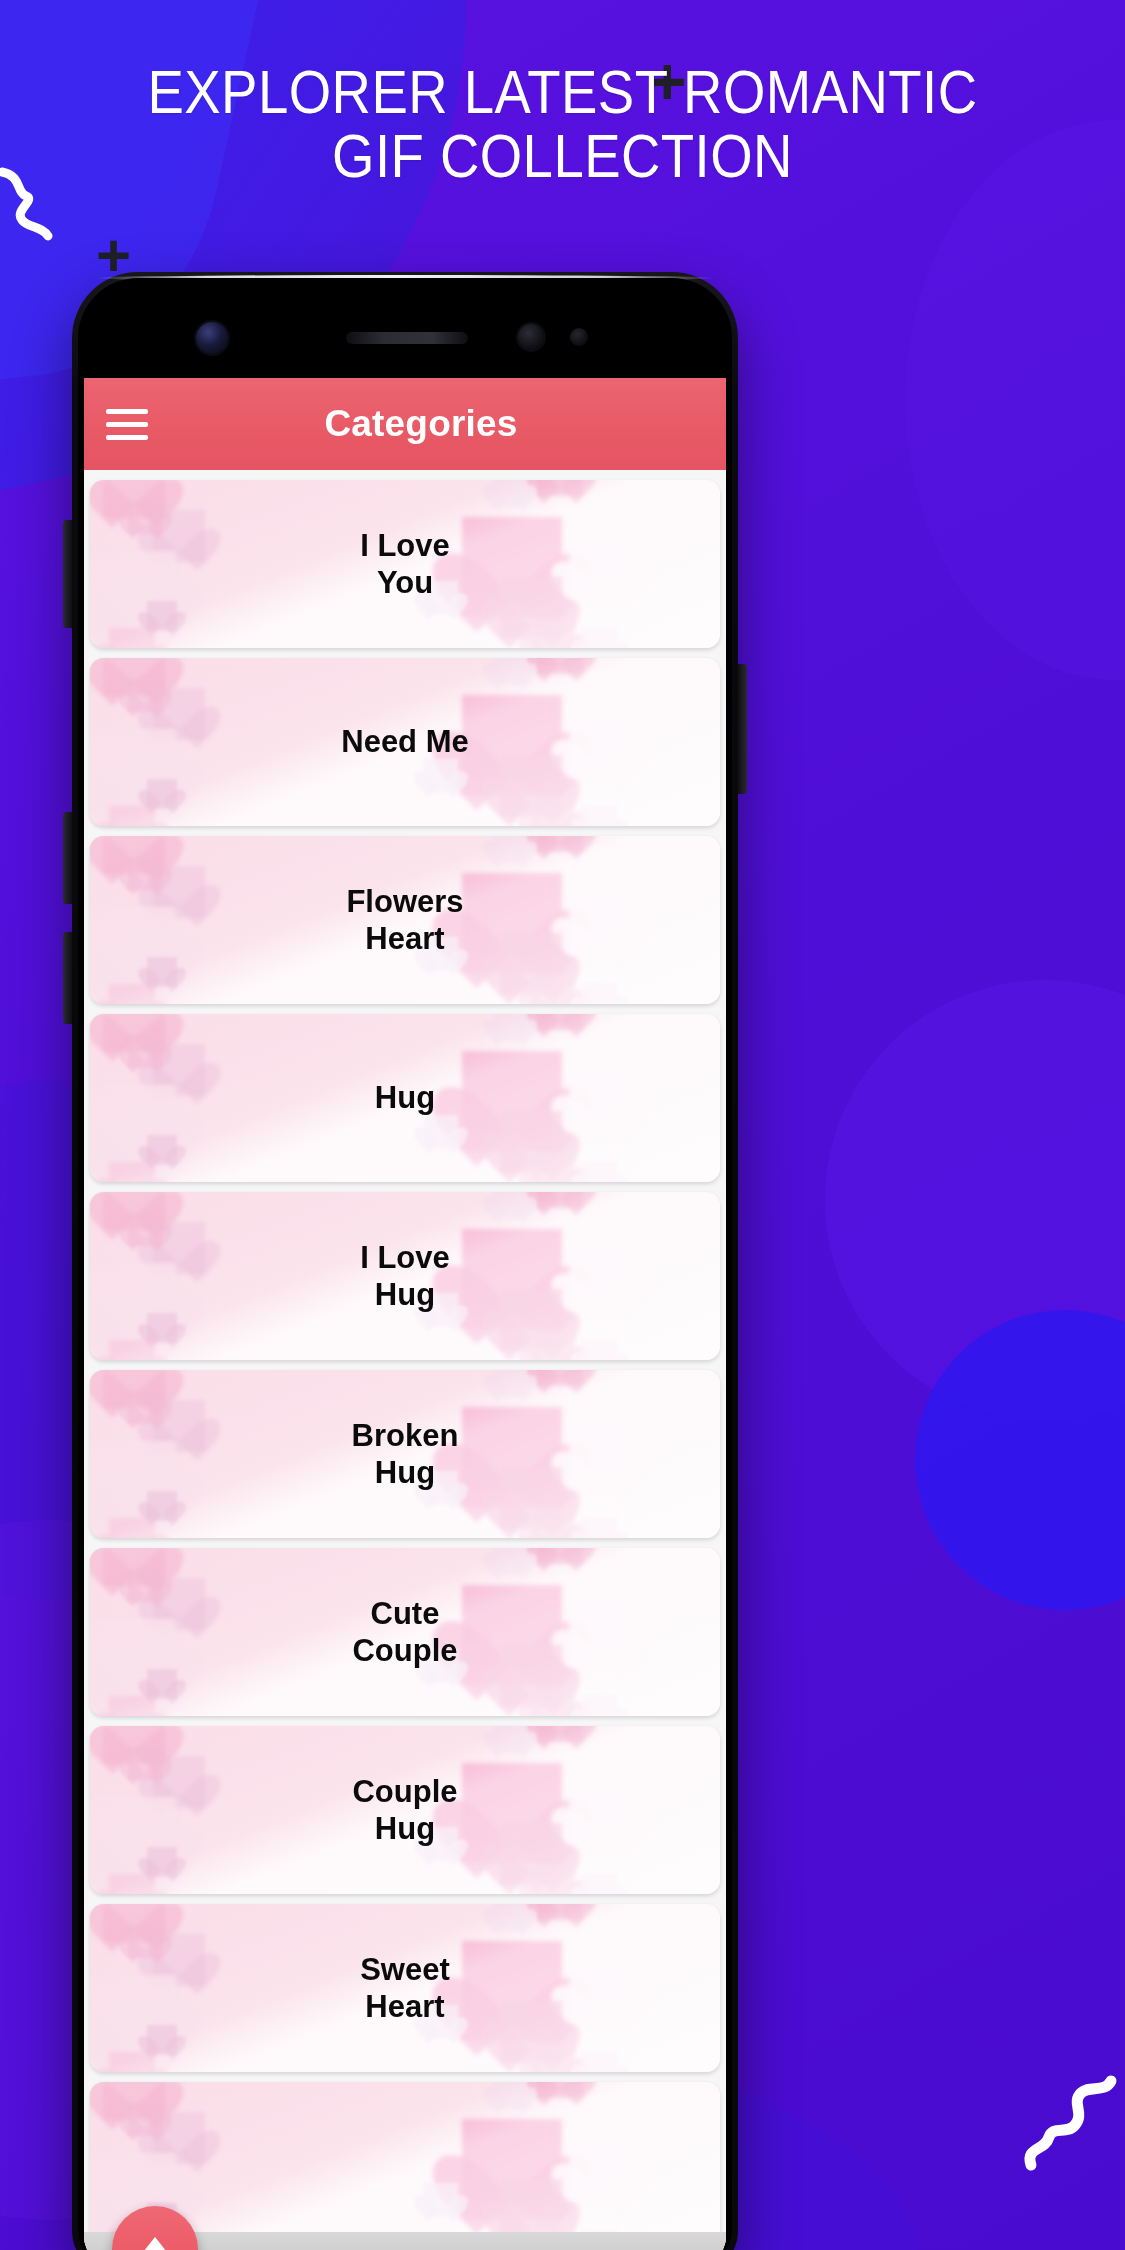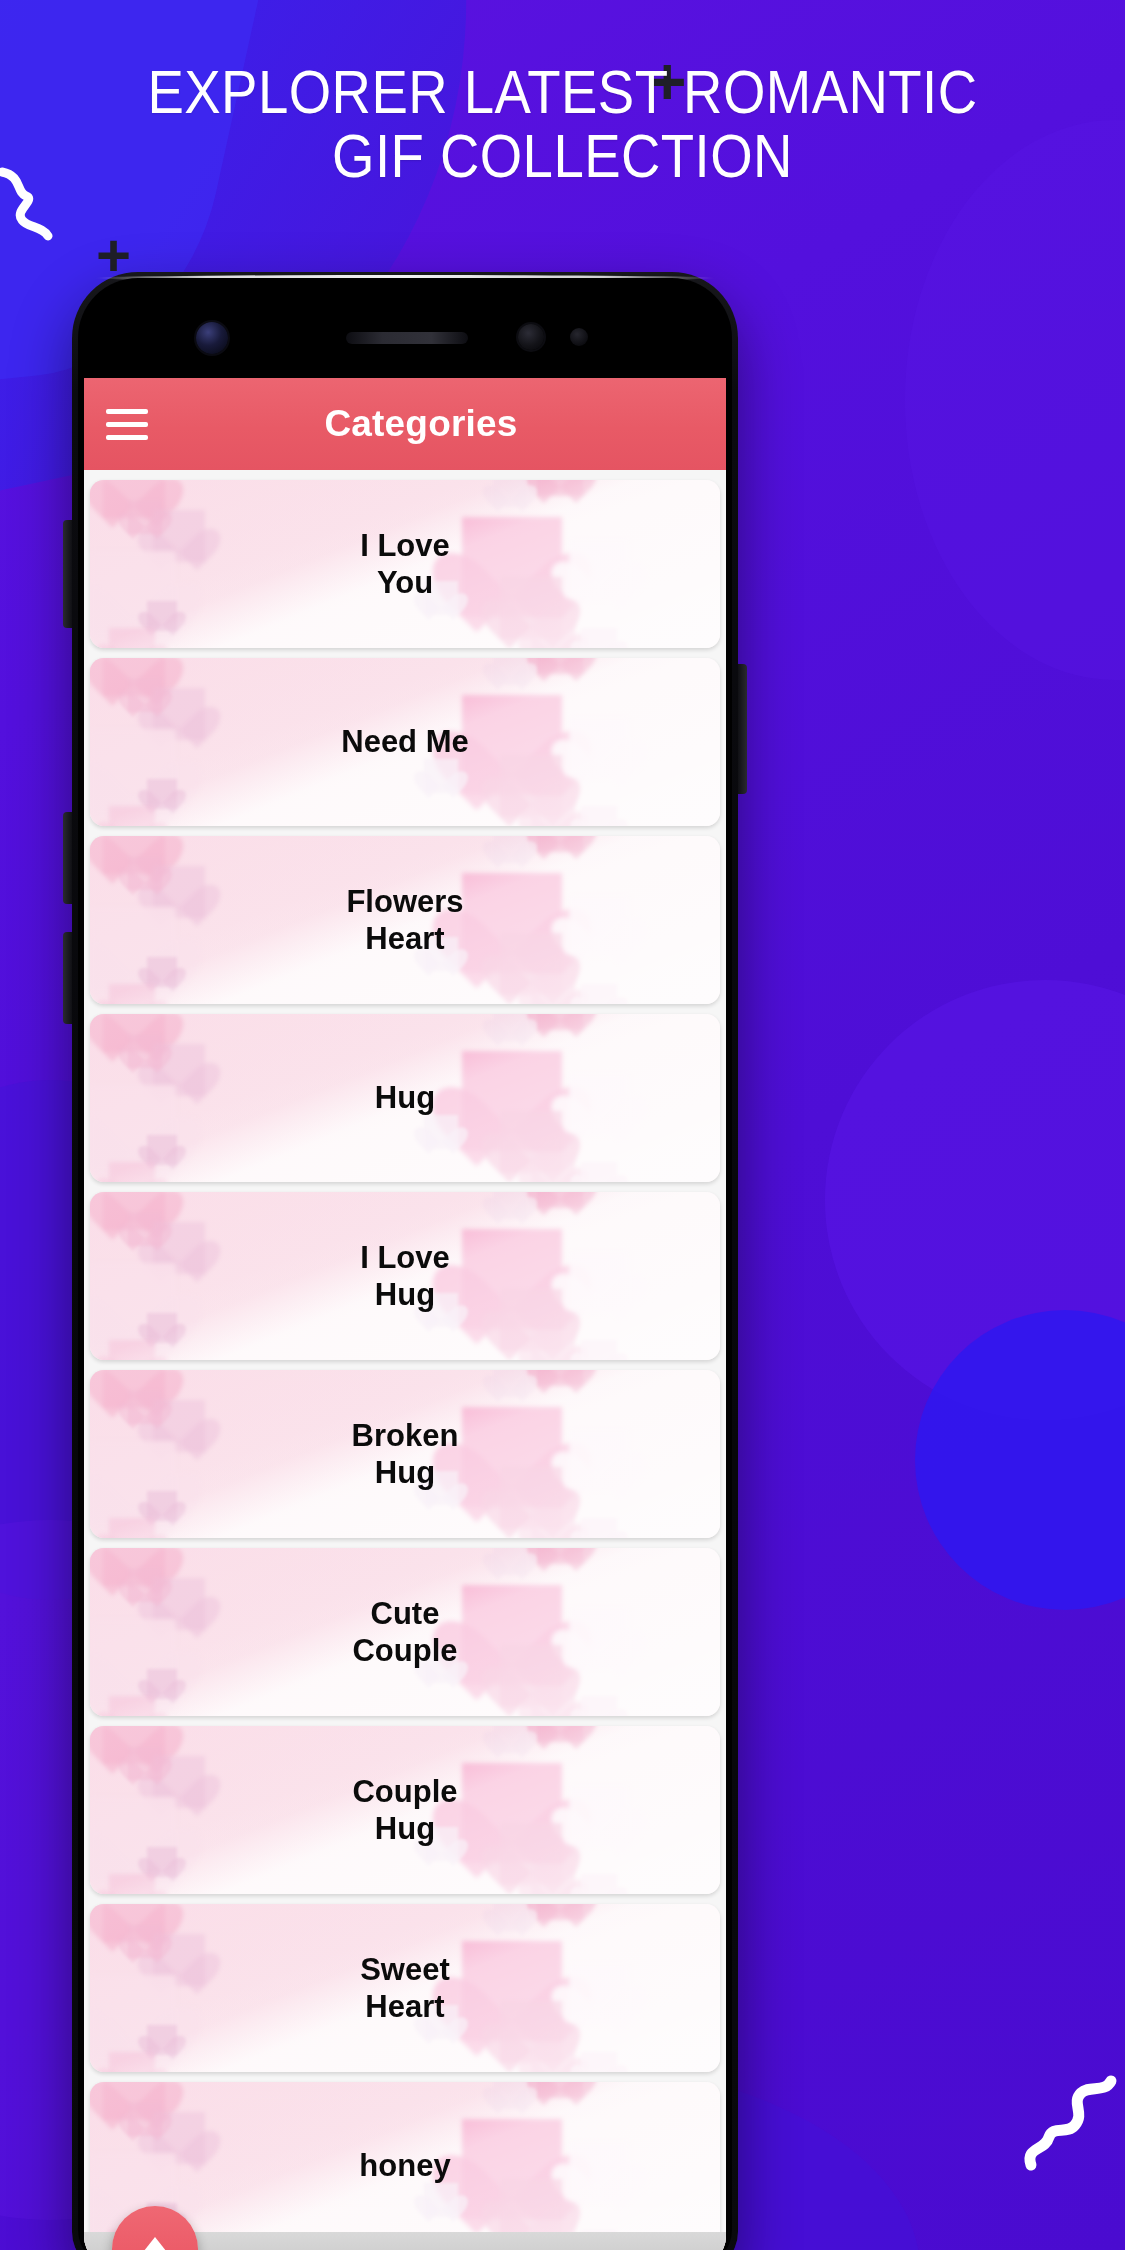--- a/index.html
+++ b/index.html
@@ -459,39 +459,20 @@
               <div class="h" style="left: 59%; top: 22%; width: 100px; height: 100px; background: rgba(244, 138, 186, 0.8); filter: blur(2.6px);"></div>
               <div class="h" style="left: 76%; top: 36%; width: 60px; height: 60px; background: rgba(252, 240, 246, 0.92); filter: blur(2.4px);"></div>
               <div class="h" style="left: 53%; top: 60%; width: 34px; height: 34px; background: rgba(240, 222, 238, 0.7); filter: blur(1.8px);"></div>
               <div class="h" style="left: 65%; top: 58%; width: 62px; height: 62px; background: rgba(238, 150, 190, 0.72); filter: blur(2.2px);"></div>
               <div class="h" style="left: 70%; top: 82%; width: 44px; height: 44px; background: rgba(242, 174, 206, 0.65); filter: blur(2px);"></div>
               <div class="h" style="left: 78%; top: 88%; width: 36px; height: 36px; background: rgba(248, 222, 238, 0.8); filter: blur(1.8px);"></div>
             </div>
             <div class="card-label">Sweet
 Heart</div>
           </div>
-          <div class="card">
-            <div class="hearts">
-              <div class="h" style="left: 2%; top: -14%; width: 62px; height: 62px; background: rgba(240, 150, 185, 0.62); filter: blur(2.2px);"></div>
-              <div class="h" style="left: 10%; top: 18%; width: 52px; height: 52px; background: rgba(228, 180, 214, 0.5); filter: blur(2.2px);"></div>
-              <div class="h" style="left: 6%; top: 12%; width: 34px; height: 34px; background: rgba(236, 160, 196, 0.48); filter: blur(1.6px);"></div>
-              <div class="h" style="left: 0%; top: 42%; width: 86px; height: 86px; background: rgba(250, 232, 240, 0.92); filter: blur(2.6px);"></div>
-              <div class="h" style="left: 9%; top: 72%; width: 30px; height: 30px; background: rgba(226, 178, 212, 0.55); filter: blur(1.8px);"></div>
-              <div class="h" style="left: 3%; top: 88%; width: 46px; height: 46px; background: rgba(244, 186, 214, 0.55); filter: blur(2.2px);"></div>
-              <div class="h" style="left: 71%; top: -18%; width: 46px; height: 46px; background: rgba(238, 150, 186, 0.7); filter: blur(2px);"></div>
-              <div class="h" style="left: 64%; top: -4%; width: 34px; height: 34px; background: rgba(244, 226, 238, 0.8); filter: blur(1.8px);"></div>
-              <div class="h" style="left: 59%; top: 22%; width: 100px; height: 100px; background: rgba(244, 138, 186, 0.8); filter: blur(2.6px);"></div>
-              <div class="h" style="left: 76%; top: 36%; width: 60px; height: 60px; background: rgba(252, 240, 246, 0.92); filter: blur(2.4px);"></div>
-              <div class="h" style="left: 53%; top: 60%; width: 34px; height: 34px; background: rgba(240, 222, 238, 0.7); filter: blur(1.8px);"></div>
-              <div class="h" style="left: 65%; top: 58%; width: 62px; height: 62px; background: rgba(238, 150, 190, 0.72); filter: blur(2.2px);"></div>
-              <div class="h" style="left: 70%; top: 82%; width: 44px; height: 44px; background: rgba(242, 174, 206, 0.65); filter: blur(2px);"></div>
-              <div class="h" style="left: 78%; top: 88%; width: 36px; height: 36px; background: rgba(248, 222, 238, 0.8); filter: blur(1.8px);"></div>
-            </div>
-            <div class="card-label">honey</div>
-          </div>
           <div class="card partial">
             <div class="hearts">
               <div class="h" style="left: 2%; top: -14%; width: 62px; height: 62px; background: rgba(240, 150, 185, 0.62); filter: blur(2.2px);"></div>
               <div class="h" style="left: 10%; top: 18%; width: 52px; height: 52px; background: rgba(228, 180, 214, 0.5); filter: blur(2.2px);"></div>
               <div class="h" style="left: 6%; top: 12%; width: 34px; height: 34px; background: rgba(236, 160, 196, 0.48); filter: blur(1.6px);"></div>
               <div class="h" style="left: 0%; top: 42%; width: 86px; height: 86px; background: rgba(250, 232, 240, 0.92); filter: blur(2.6px);"></div>
               <div class="h" style="left: 9%; top: 72%; width: 30px; height: 30px; background: rgba(226, 178, 212, 0.55); filter: blur(1.8px);"></div>
               <div class="h" style="left: 3%; top: 88%; width: 46px; height: 46px; background: rgba(244, 186, 214, 0.55); filter: blur(2.2px);"></div>
               <div class="h" style="left: 71%; top: -18%; width: 46px; height: 46px; background: rgba(238, 150, 186, 0.7); filter: blur(2px);"></div>
               <div class="h" style="left: 64%; top: -4%; width: 34px; height: 34px; background: rgba(244, 226, 238, 0.8); filter: blur(1.8px);"></div>

